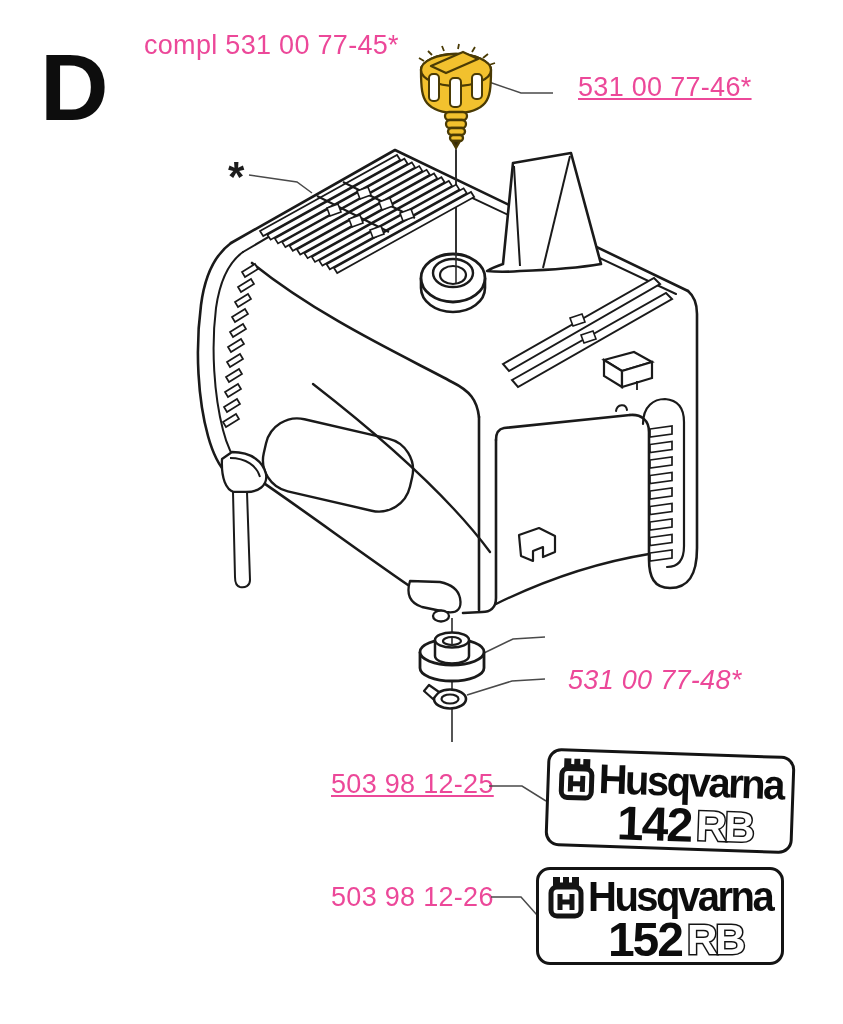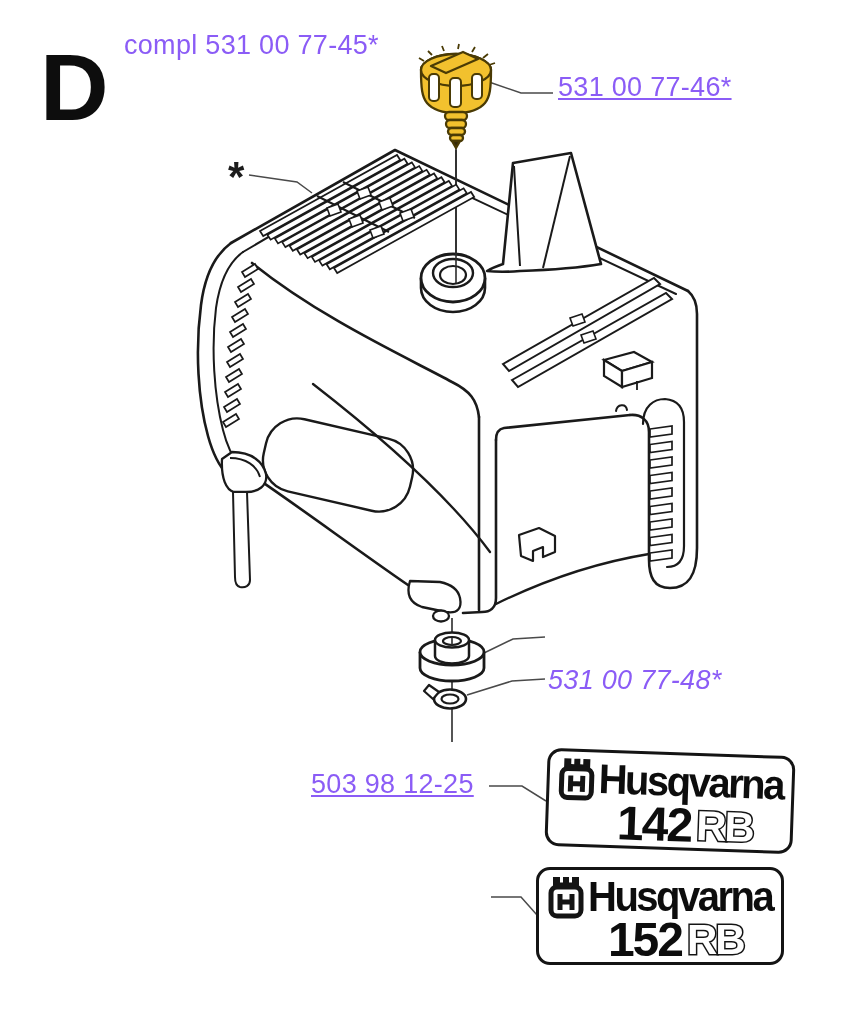--- a/index.html
+++ b/index.html
@@ -1,18 +1,18 @@
 <!DOCTYPE html>
 <html><head>
 <meta charset="utf-8">
 <style>
   html,body{margin:0;padding:0;background:#fff;}
   #stage{position:relative;width:843px;height:1024px;background:#fff;overflow:hidden;
          font-family:"Liberation Sans", sans-serif;color:#161616;}
-  .callout{position:absolute;font-size:27px;letter-spacing:.3px;white-space:nowrap;color:#8b5cf6;}
+  .callout{position:absolute;font-size:27px;letter-spacing:.3px;white-space:nowrap;color:#ec4899;margin-left:20px;}
   .section-letter{position:absolute;left:40px;top:40px;font-size:95px;font-weight:bold;line-height:1;color:#0d0d0d;}
   .asterisk{position:absolute;left:228px;top:153px;font-size:42px;font-weight:bold;color:#1c1c1c;}
   svg.diagram{position:absolute;left:0;top:0;}
   
   .decal{position:absolute;width:248px;height:98px;background:#fff;border:3px solid #141414;
          border-radius:14px;box-sizing:border-box;padding:3px 8px 0 7px;}
   .decal-row1{display:flex;align-items:center;height:47px;}
   .crown{width:40px;height:46px;flex:0 0 auto;}
   .brand{font-size:40px;font-weight:bold;letter-spacing:-2.5px;margin-left:2px;
          transform:scaleY(1.04);transform-origin:left center;color:#0d0d0d;}
@@ -25,20 +25,21 @@
 
 <div id="stage">
 
   <div class="section-letter">D</div>
 
   <div class="callout" style="left:124px;top:30px;">compl 531 00 77-45*</div>
   <div class="callout" style="left:558px;top:72px;text-decoration:underline;">531 00 77-46*</div>
   <div class="asterisk">*</div>
   <div class="callout" style="left:548px;top:665px;font-style:italic;">531 00 77-48*</div>
   <div class="callout" style="left:311px;top:769px;text-decoration:underline;">503 98 12-25</div>
+  <div class="callout" style="left:311px;top:882px;">503 98 12-26</div>
 
   <svg class="diagram" width="843" height="1024" viewBox="0 0 843 1024">
     <defs>
       <path id="slat" d="M0,0 l137,-76 l3.2,5 l-137,76 Z"></path>
       <path id="node" d="M-6,-2 L5,-6 L8,2 L-3,6 Z"></path>
       <path id="lslot" d="M0,0 l13,-8 l3,5 l-13,8 Z"></path>
       <path id="rung" d="M0,3 L22,0 L22,8 L0,11 Z"></path>
     </defs>
 
     <g stroke="#4a4a4a" stroke-width="1.5" fill="none">

